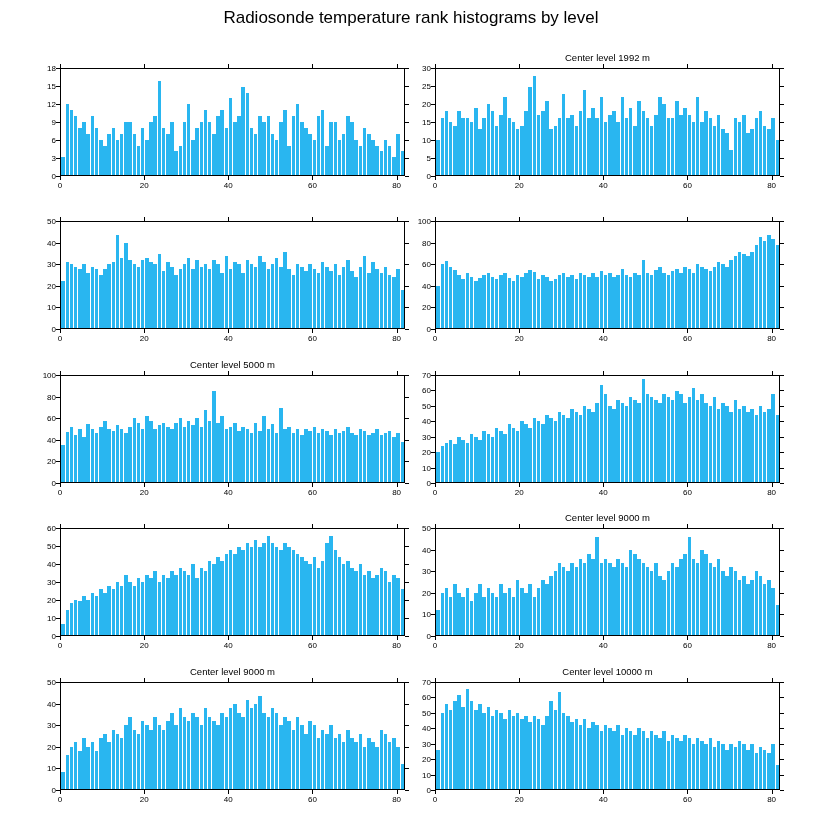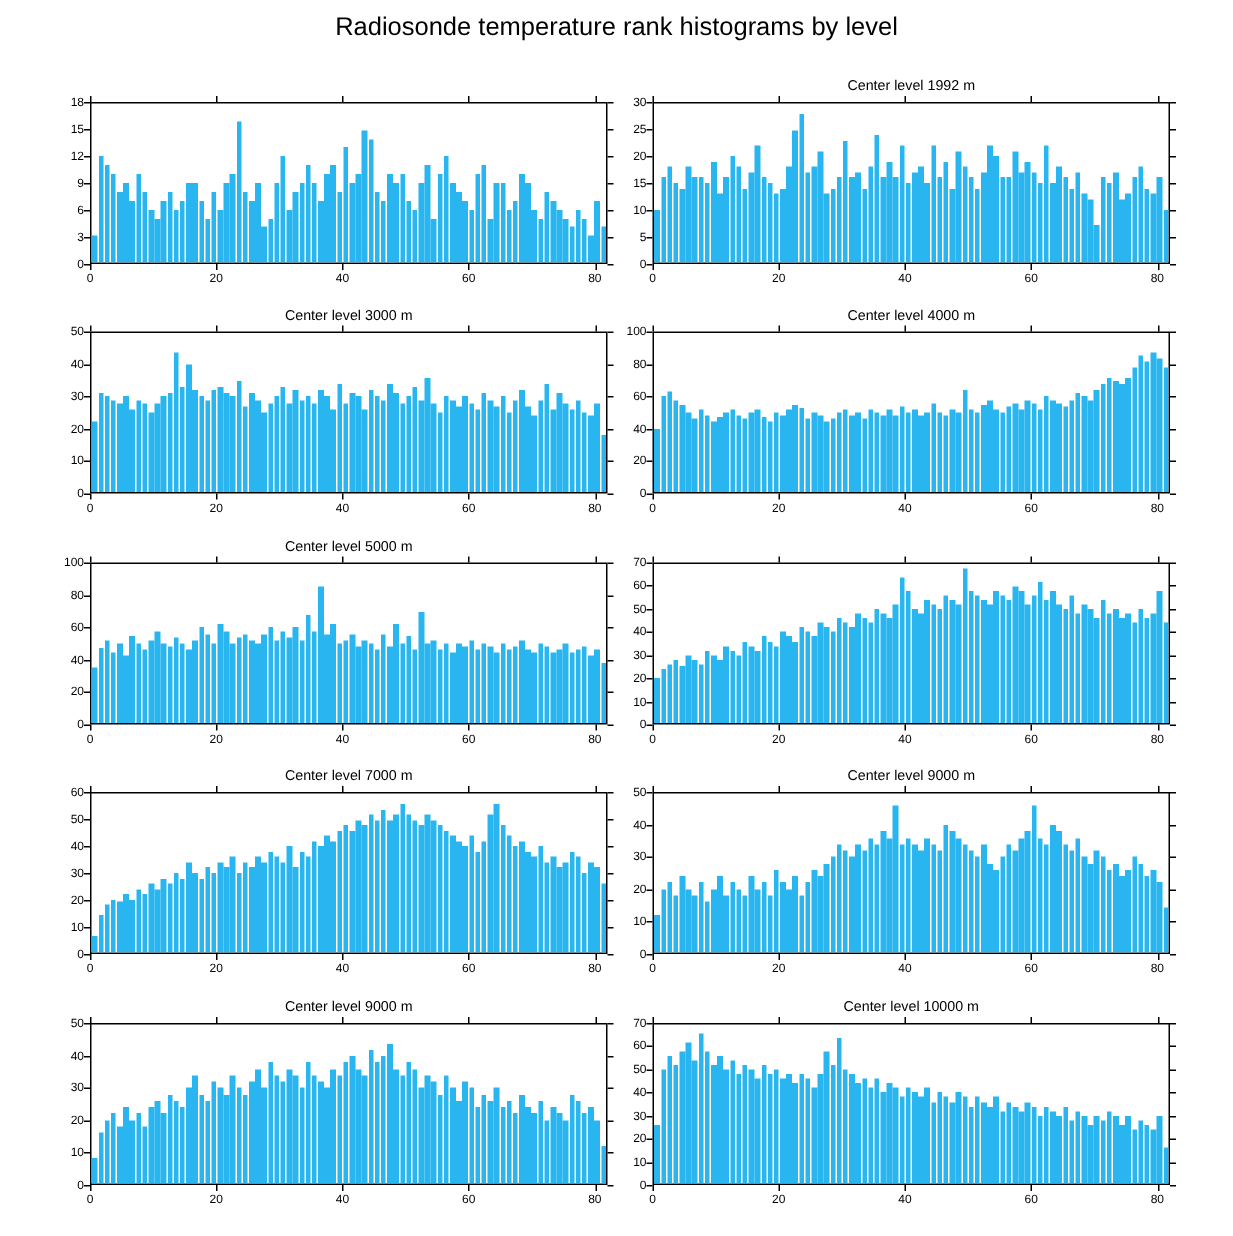--- a/index.html
+++ b/index.html
@@ -339,21 +339,20 @@
         <div class="tick-x" style="left: 216.293px; top: 124px; height: 4px;"></div>
         <div class="tick-x" style="left: 216.293px; top: 12px; height: 4px;"></div>
         <div class="xtick-label" style="left: 300.439px; top: 129px;">60</div>
         <div class="tick-x" style="left: 300.439px; top: 124px; height: 4px;"></div>
         <div class="tick-x" style="left: 300.439px; top: 12px; height: 4px;"></div>
         <div class="xtick-label" style="left: 384.585px; top: 129px;">80</div>
         <div class="tick-x" style="left: 384.585px; top: 124px; height: 4px;"></div>
         <div class="tick-x" style="left: 384.585px; top: 12px; height: 4px;"></div>
       </div>
       <div class="panel" style="left: 12px; top: 205px; width: 401px; height: 148px;">
-        <div class="panel-title" style="left: 48px; width: 345px;">Center level 3000 m</div>
         <div class="plot-area" style="left: 48px; top: 16px; width: 345px; height: 108px;">
           <div class="bars">
             <div class="bar" style="height: 46.64px; background: rgb(41, 182, 240);"></div>
             <div class="bar" style="height: 65.72px; background: rgb(41, 182, 240);"></div>
             <div class="bar" style="height: 63.6px; background: rgb(41, 182, 240);"></div>
             <div class="bar" style="height: 61.48px; background: rgb(41, 182, 240);"></div>
             <div class="bar" style="height: 59.36px; background: rgb(41, 182, 240);"></div>
             <div class="bar" style="height: 63.6px; background: rgb(41, 182, 240);"></div>
             <div class="bar" style="height: 55.12px; background: rgb(41, 182, 240);"></div>
             <div class="bar" style="height: 61.48px; background: rgb(41, 182, 240);"></div>
@@ -461,21 +460,20 @@
         <div class="tick-x" style="left: 216.293px; top: 124px; height: 4px;"></div>
         <div class="tick-x" style="left: 216.293px; top: 12px; height: 4px;"></div>
         <div class="xtick-label" style="left: 300.439px; top: 129px;">60</div>
         <div class="tick-x" style="left: 300.439px; top: 124px; height: 4px;"></div>
         <div class="tick-x" style="left: 300.439px; top: 12px; height: 4px;"></div>
         <div class="xtick-label" style="left: 384.585px; top: 129px;">80</div>
         <div class="tick-x" style="left: 384.585px; top: 124px; height: 4px;"></div>
         <div class="tick-x" style="left: 384.585px; top: 12px; height: 4px;"></div>
       </div>
       <div class="panel" style="left: 387px; top: 205px; width: 401px; height: 148px;">
-        <div class="panel-title" style="left: 48px; width: 345px;">Center level 4000 m</div>
         <div class="plot-area" style="left: 48px; top: 16px; width: 345px; height: 108px;">
           <div class="bars">
             <div class="bar" style="height: 42.4px; background: rgb(41, 182, 240);"></div>
             <div class="bar" style="height: 63.6px; background: rgb(41, 182, 240);"></div>
             <div class="bar" style="height: 66.78px; background: rgb(41, 182, 240);"></div>
             <div class="bar" style="height: 61.48px; background: rgb(41, 182, 240);"></div>
             <div class="bar" style="height: 58.3px; background: rgb(41, 182, 240);"></div>
             <div class="bar" style="height: 53px; background: rgb(41, 182, 240);"></div>
             <div class="bar" style="height: 48.76px; background: rgb(41, 182, 240);"></div>
             <div class="bar" style="height: 55.12px; background: rgb(41, 182, 240);"></div>
@@ -832,21 +830,20 @@
         <div class="tick-x" style="left: 216.293px; top: 124px; height: 4px;"></div>
         <div class="tick-x" style="left: 216.293px; top: 12px; height: 4px;"></div>
         <div class="xtick-label" style="left: 300.439px; top: 129px;">60</div>
         <div class="tick-x" style="left: 300.439px; top: 124px; height: 4px;"></div>
         <div class="tick-x" style="left: 300.439px; top: 12px; height: 4px;"></div>
         <div class="xtick-label" style="left: 384.585px; top: 129px;">80</div>
         <div class="tick-x" style="left: 384.585px; top: 124px; height: 4px;"></div>
         <div class="tick-x" style="left: 384.585px; top: 12px; height: 4px;"></div>
       </div>
       <div class="panel" style="left: 12px; top: 512px; width: 401px; height: 148px;">
-        <div class="panel-title" style="left: 48px; width: 345px;">Center level 7000 m</div>
         <div class="plot-area" style="left: 48px; top: 16px; width: 345px; height: 108px;">
           <div class="bars">
             <div class="bar" style="height: 10.6px; background: rgb(41, 182, 240);"></div>
             <div class="bar" style="height: 24.7333px; background: rgb(41, 182, 240);"></div>
             <div class="bar" style="height: 31.8px; background: rgb(41, 182, 240);"></div>
             <div class="bar" style="height: 35.3333px; background: rgb(41, 182, 240);"></div>
             <div class="bar" style="height: 33.5667px; background: rgb(41, 182, 240);"></div>
             <div class="bar" style="height: 38.8667px; background: rgb(41, 182, 240);"></div>
             <div class="bar" style="height: 35.3333px; background: rgb(41, 182, 240);"></div>
             <div class="bar" style="height: 42.4px; background: rgb(41, 182, 240);"></div>

